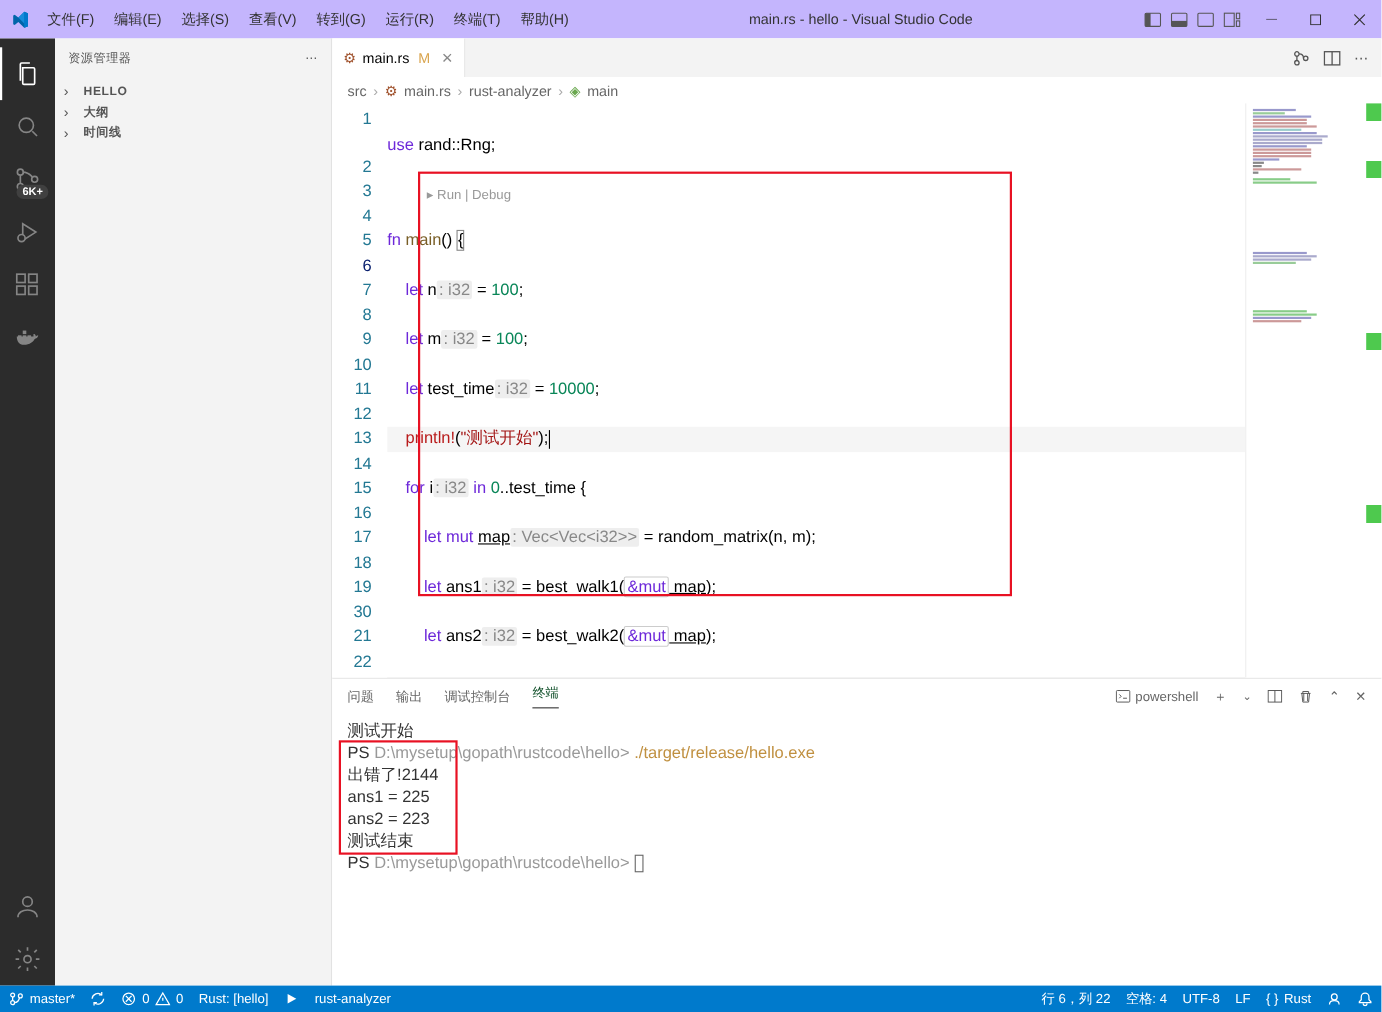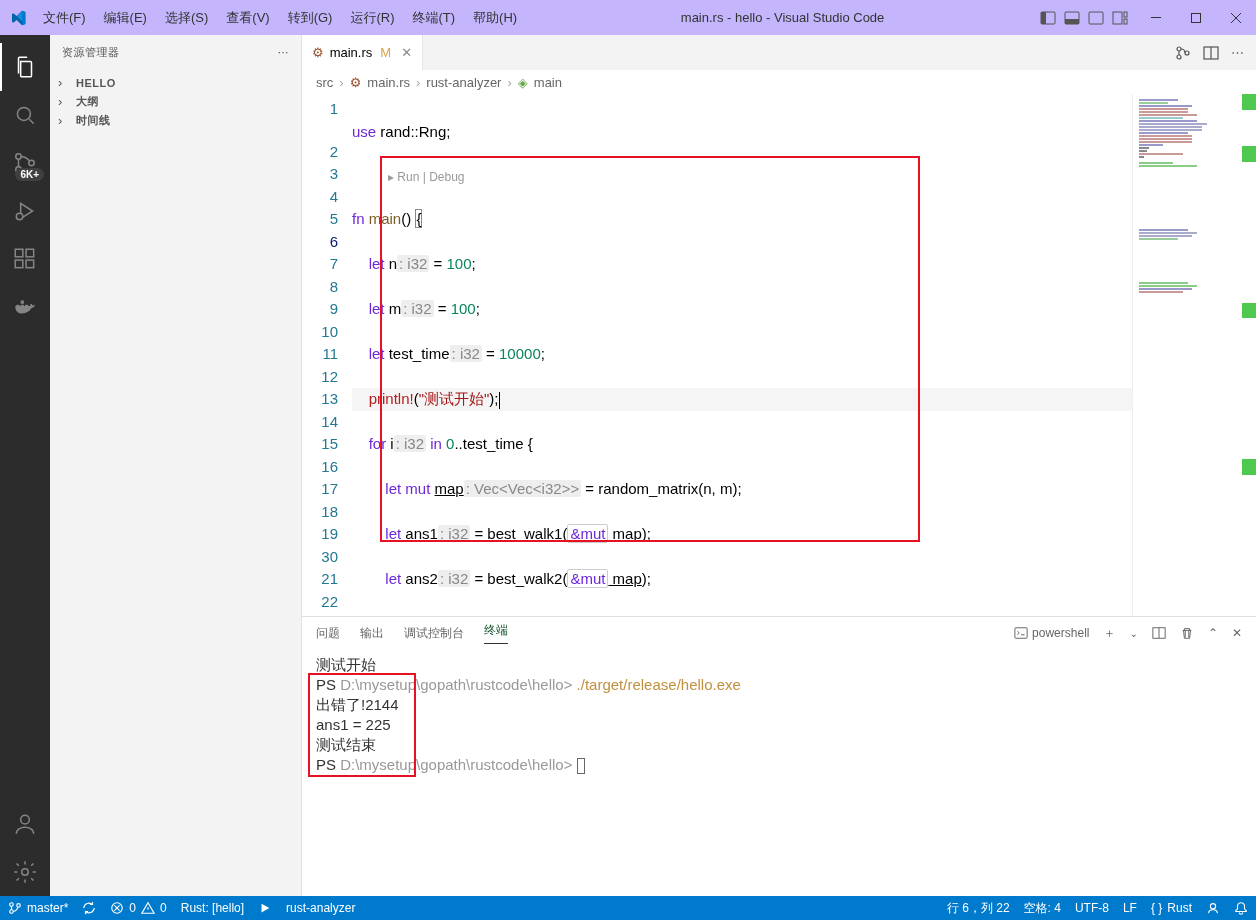--- a/index.html
+++ b/index.html
@@ -379,20 +379,21 @@
             </svg>
           <span>⌃</span>
           <span>✕</span>
         </div>
       </div>
       <div class="term">
 <div>测试开始</div>
 <div><span>PS </span><span class="promptpath">D:\mysetup\gopath\rustcode\hello&gt; </span><span class="cmd">./target/release/hello.exe</span></div>
 <div>出错了!2144</div>
 <div>ans1 = 225</div>
+<div>ans2 = 223</div>
 <div>测试结束</div>
 <div><span>PS </span><span class="promptpath">D:\mysetup\gopath\rustcode\hello&gt; </span><span class="tcursor"></span></div>
         <div class="redbox" style="left:6px; top:24px; width:108px; height:104px;"></div>
       </div>
     </div>
   </div>
 </div>
 
 <div class="status">
   <div class="sgroup">

